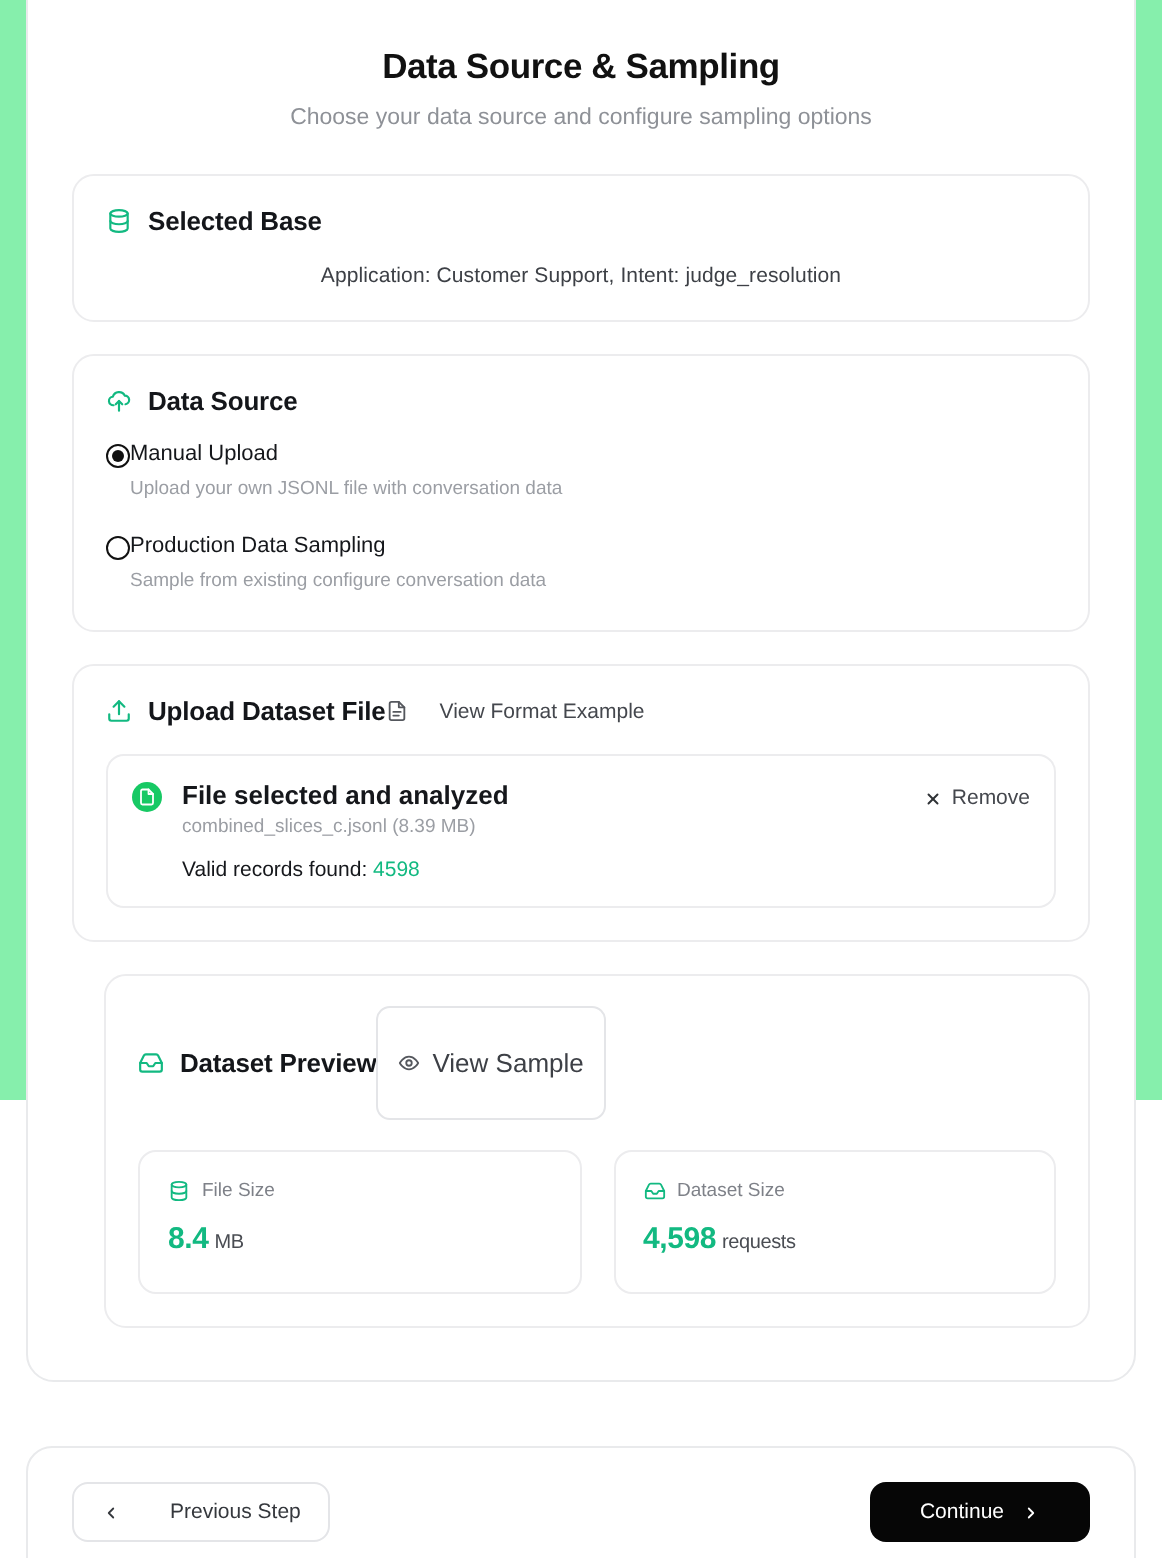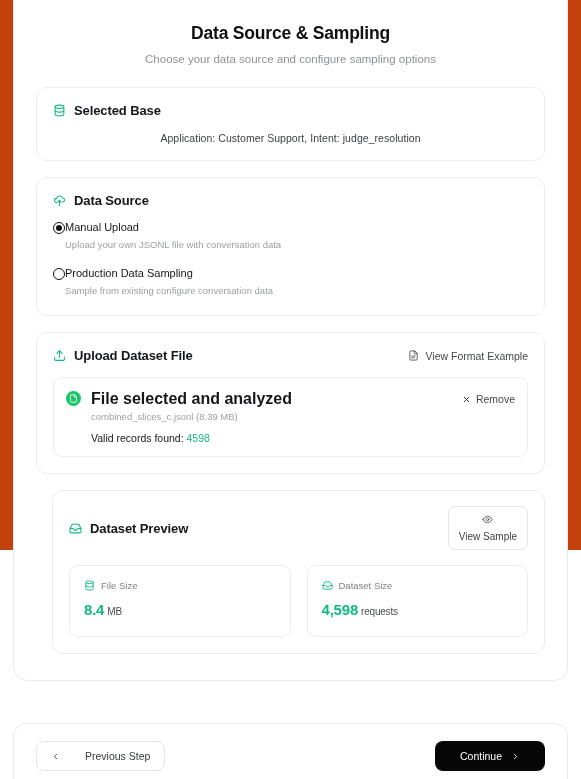--- a/index.html
+++ b/index.html
@@ -10,21 +10,21 @@
     background: #ffffff;
     font-family: "Liberation Sans", sans-serif;
     color: #111111;
     overflow: hidden;
   }
 
   .page {
     width: 581px;
     height: 550px;
     position: relative;
-    background: #c2410c;
+    background: #86efac;
   }
 
   
   .outer-card {
     position: absolute;
     left: 13px;
     top: -24px;
     width: 555px;
     background: #ffffff;
     border: 1px solid #e9eaec;
@@ -60,21 +60,20 @@
   .card:last-child { margin-bottom: 0; margin-left: 16px; }
 
   .card-head {
     display: flex;
     align-items: center;
     gap: 8px;
   }
   .card-head-row {
     display: flex;
     align-items: center;
-    justify-content: space-between;
   }
   .card-title {
     font-size: 13px;
     font-weight: 700;
     letter-spacing: -0.1px;
     color: #14161a;
   }
 
   .icon { display: inline-flex; align-items: center; justify-content: center; }
   .icon svg { display: block; }
@@ -126,21 +125,21 @@
     font-size: 9.5px;
     color: #9b9ea4;
     margin-top: 4px;
     line-height: 1.3;
   }
 
   
   .link-btn {
     display: inline-flex;
     align-items: center;
-    gap: 6px;
+    gap: 16px;
     font-size: 10.5px;
     color: #44474d;
     cursor: pointer;
     background: none;
     border: none;
     font-family: inherit;
   }
 
   .file-box {
     margin-top: 14px;
@@ -157,21 +156,21 @@
     background: #1db954;
     background: #17c964;
     display: inline-flex;
     align-items: center;
     justify-content: center;
     flex: 0 0 auto;
     margin-top: 1px;
   }
   .file-main { flex: 1 1 auto; }
   .file-status {
-    font-size: 16px;
+    font-size: 13px;
     font-weight: 700;
     color: #15171b;
   }
   .file-name {
     font-size: 9.5px;
     color: #9b9ea4;
     margin-top: 3px;
   }
   .file-records {
     font-size: 10.5px;
@@ -192,29 +191,28 @@
     font-family: inherit;
     margin-top: 3px;
     flex: 0 0 auto;
   }
 
   
   .pill-btn {
     display: inline-flex;
     align-items: center;
     gap: 6px;
-    font-size: 10px;
+    font-size: 13px;
     color: #3d4046;
     background: #ffffff;
     border: 1px solid #e4e5e8;
     border-radius: 7px;
-    padding: 7px 10px;
+    padding: 20px 10px;
     cursor: pointer;
     font-family: inherit;
-    flex-direction: column;
   }
 
   .stats-grid {
     margin-top: 15px;
     display: grid;
     grid-template-columns: 1fr 1fr;
     gap: 16px;
   }
   .stat-card {
     border: 1px solid #ececee;

